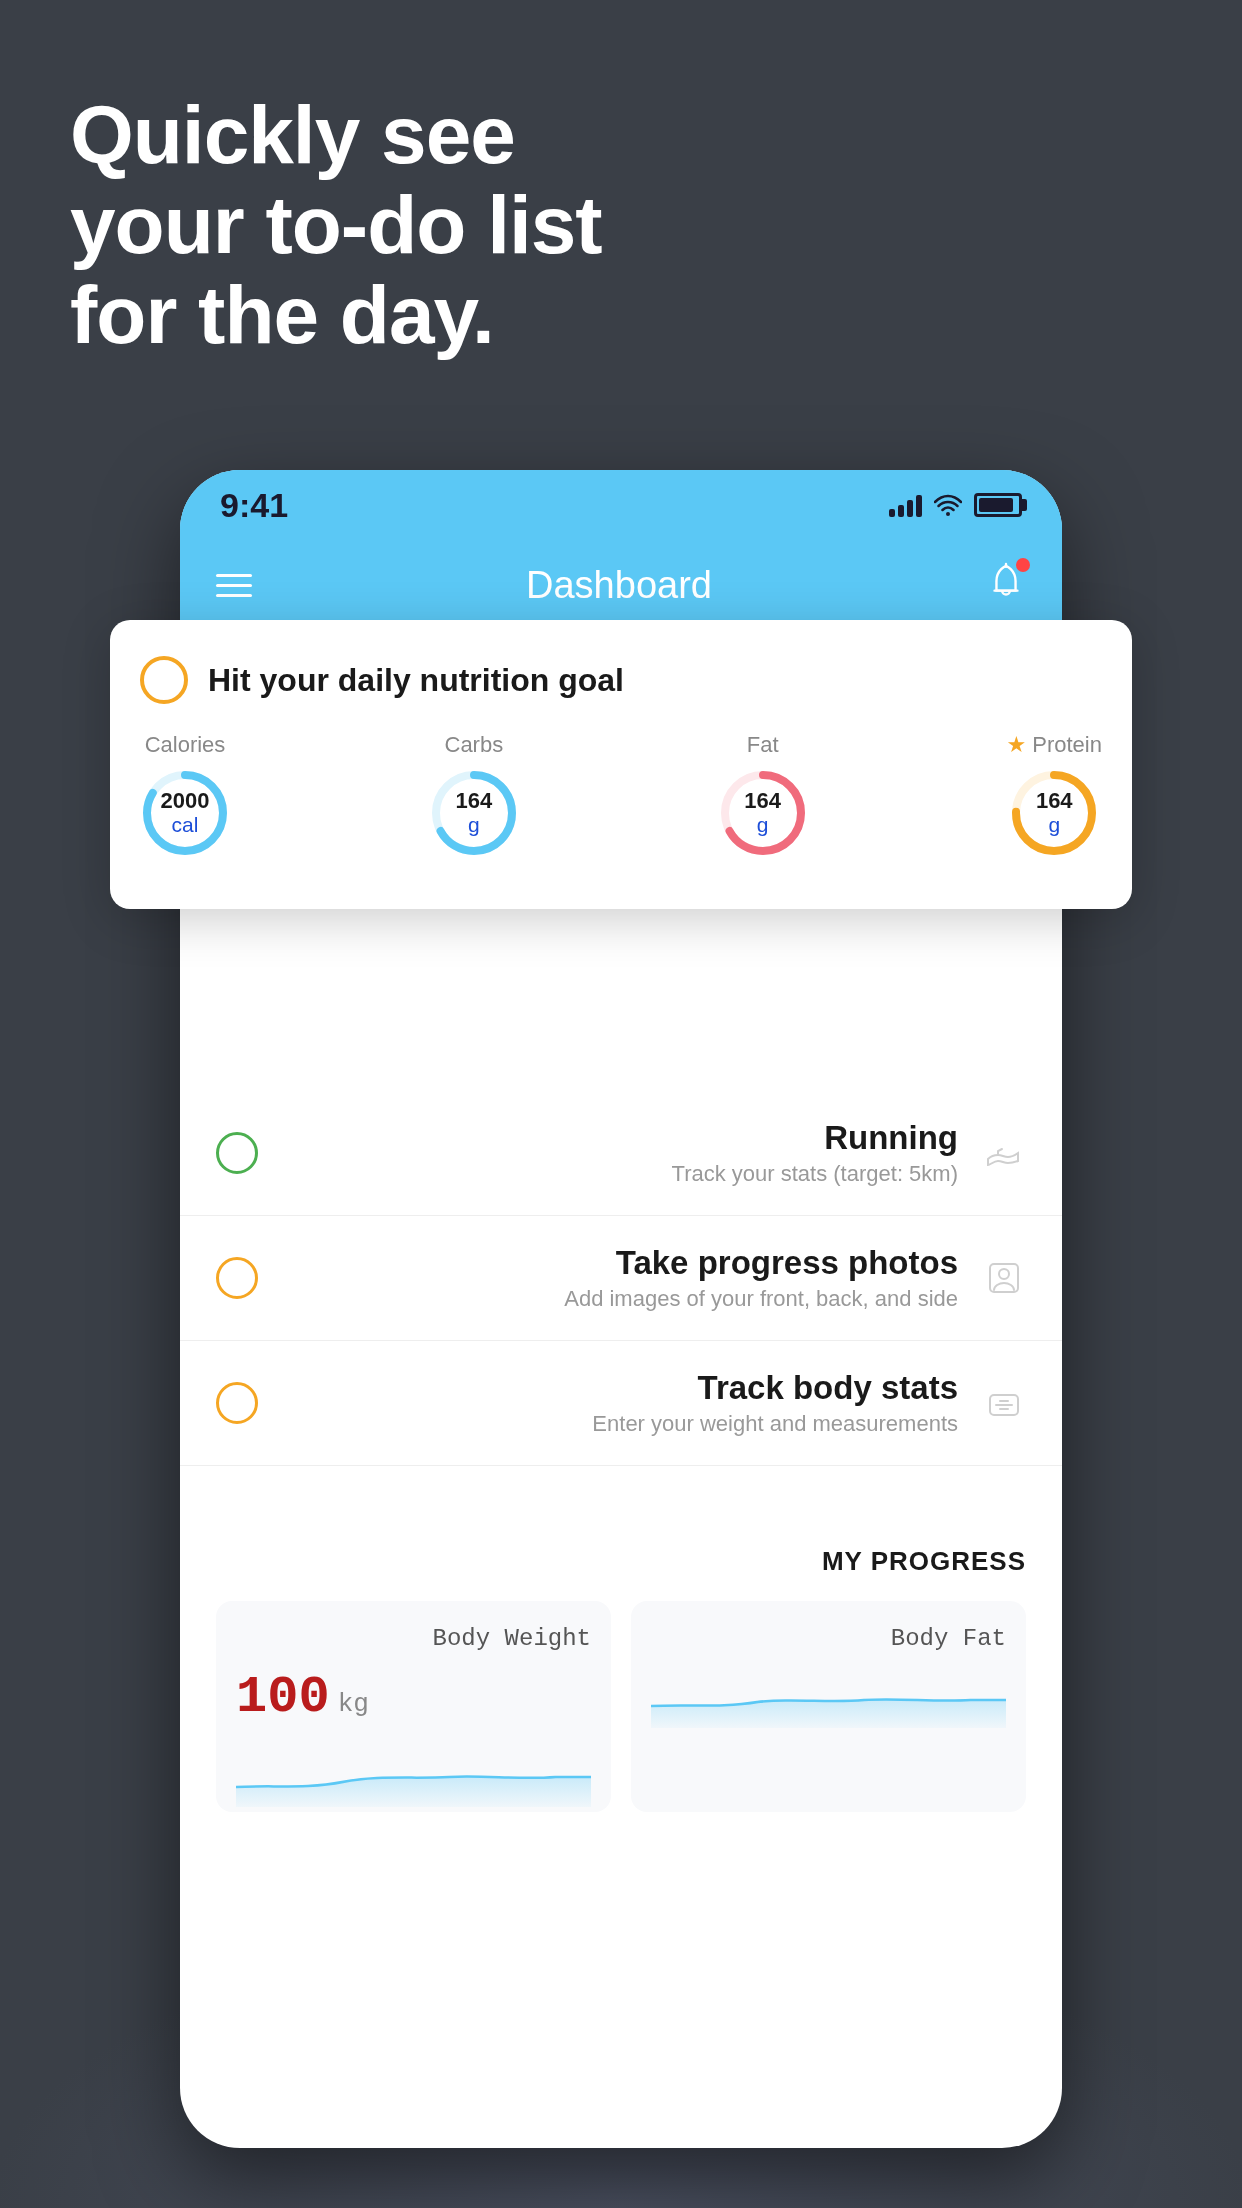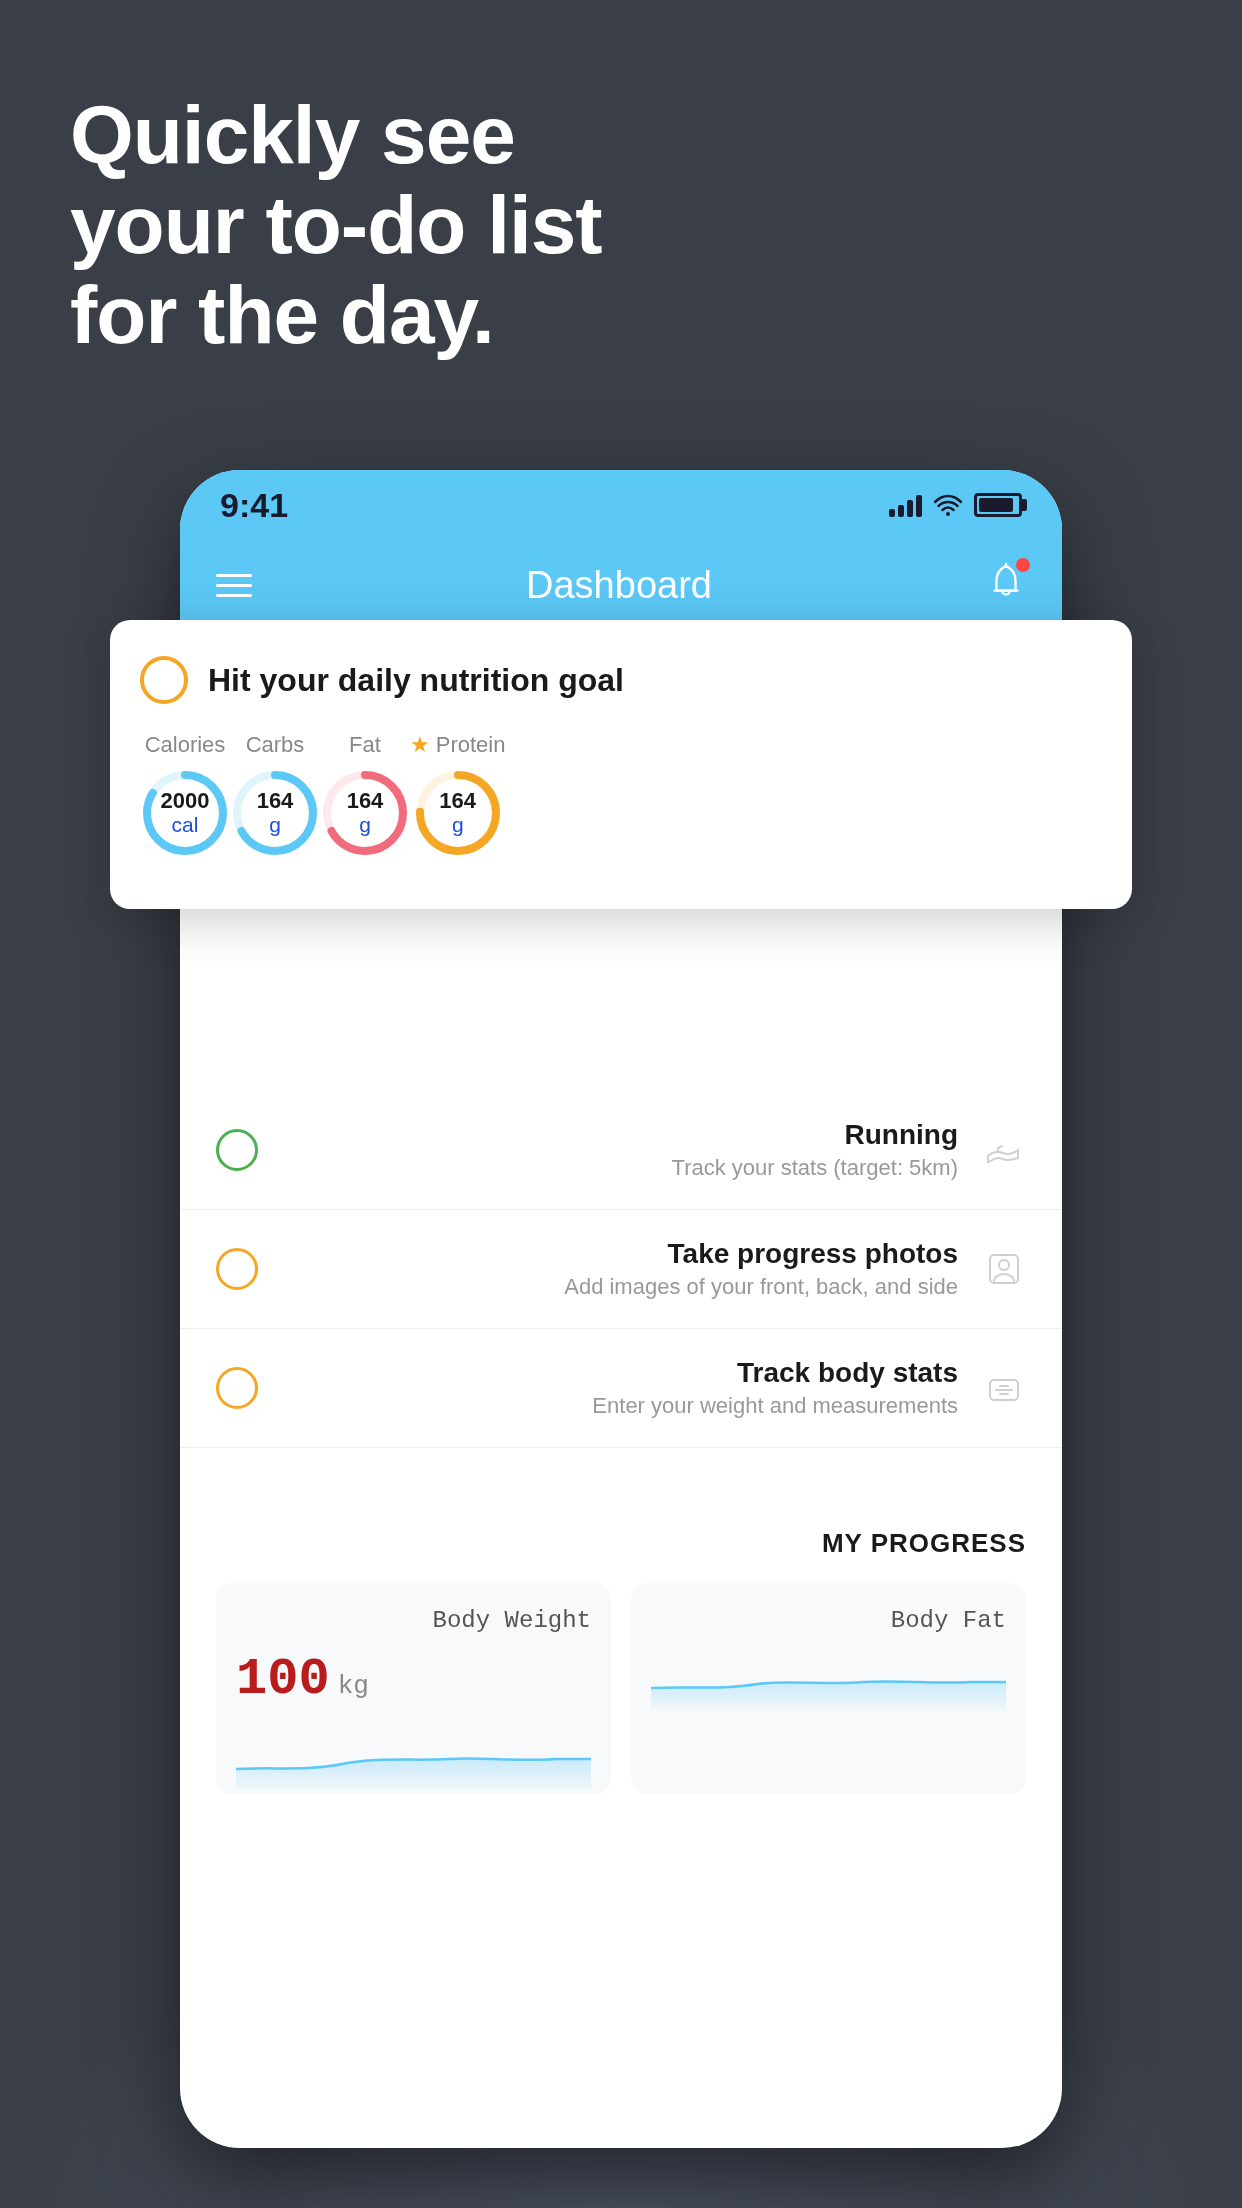--- a/index.html
+++ b/index.html
@@ -189,21 +189,21 @@
     }
 
     .card-title {
       font-size: 32px;
       font-weight: 600;
       color: #1a1a1a;
     }
 
     .nutrition-row {
       display: flex;
-      justify-content: flex-start;
+      justify-content: space-between;
       align-items: flex-start;
     }
 
     .nutrition-item {
       display: flex;
       flex-direction: column;
       align-items: center;
       gap: 10px;
     }
 
@@ -291,21 +291,21 @@
     }
 
     .todo-circle.green { border-color: #4caf50; }
     .todo-circle.yellow { border-color: #f5a623; }
 
     .todo-text {
       flex: 1;
     }
 
     .todo-main {
-      font-size: 28px;
+      font-size: 33px;
       font-weight: 600;
       color: #1a1a1a;
       margin-bottom: 4px;
     }
 
     .todo-sub {
       font-size: 22px;
       color: #999;
     }
 

